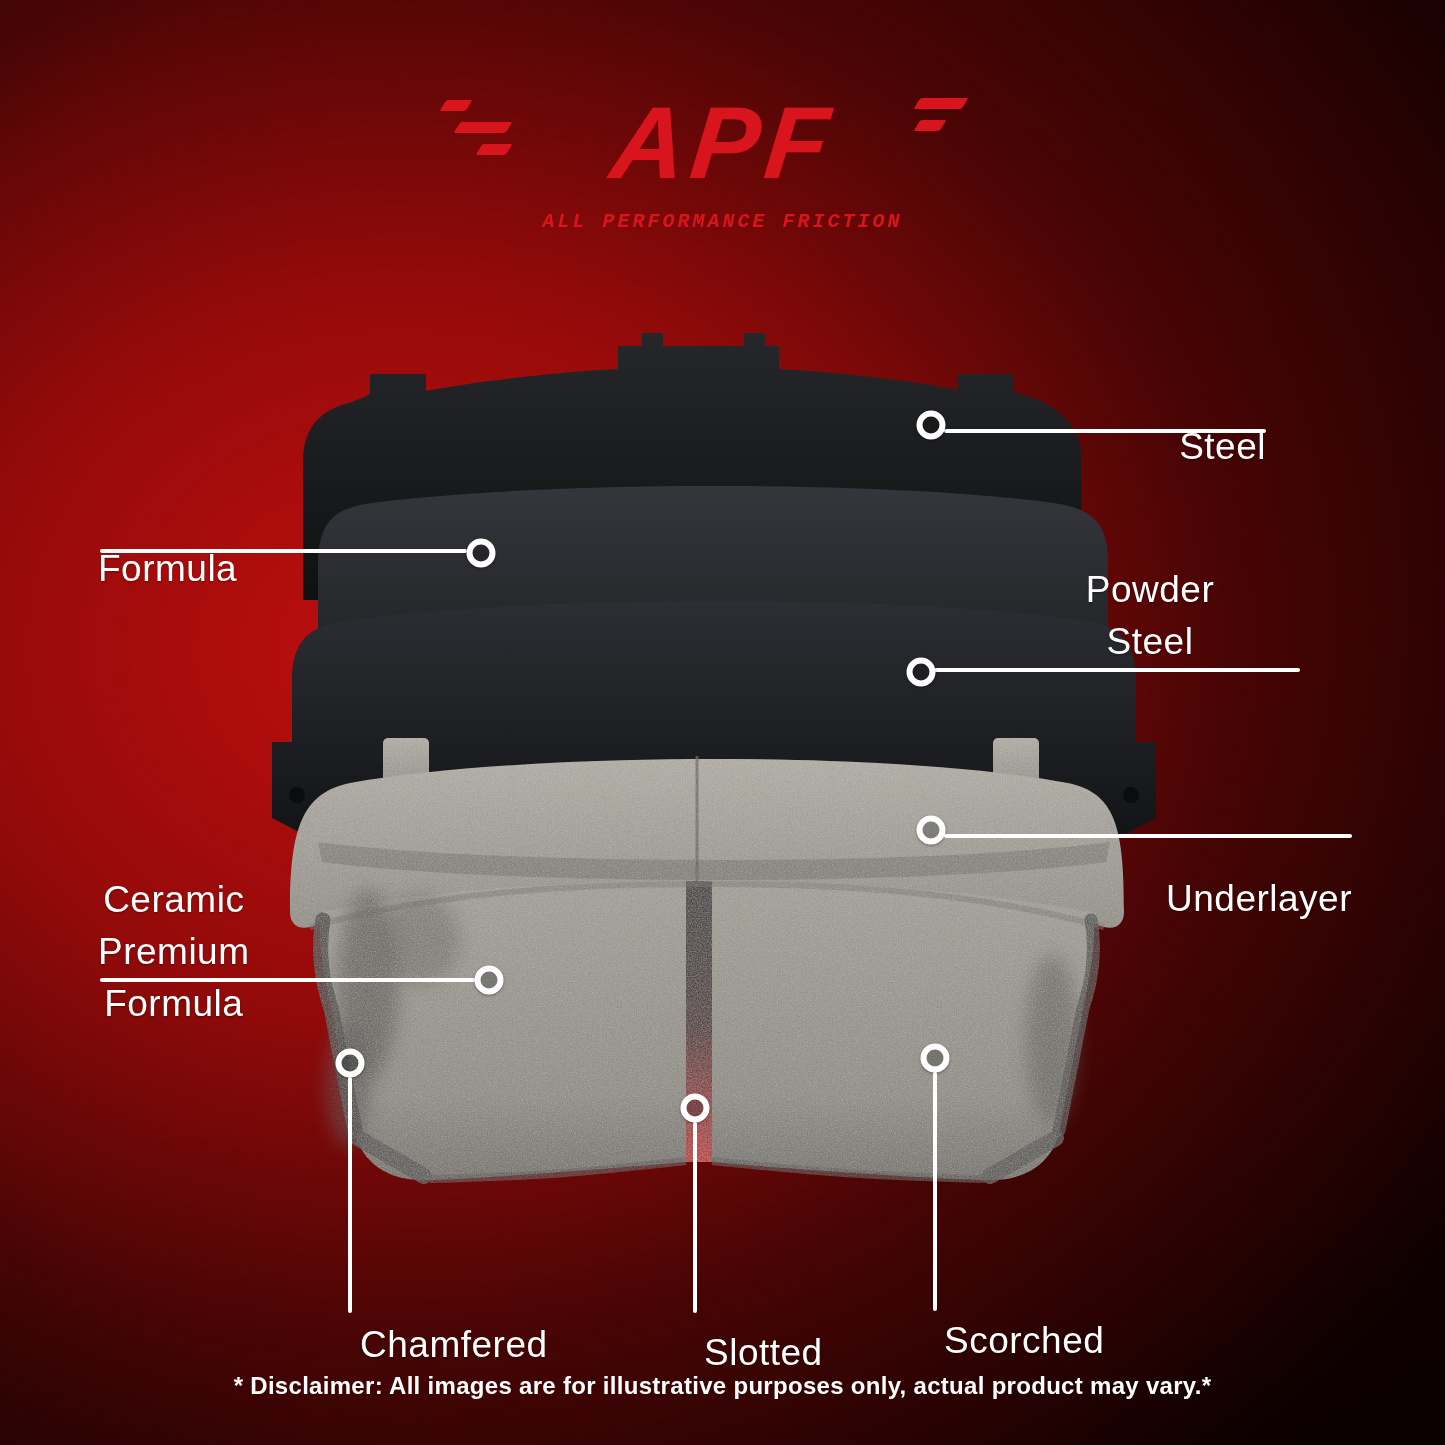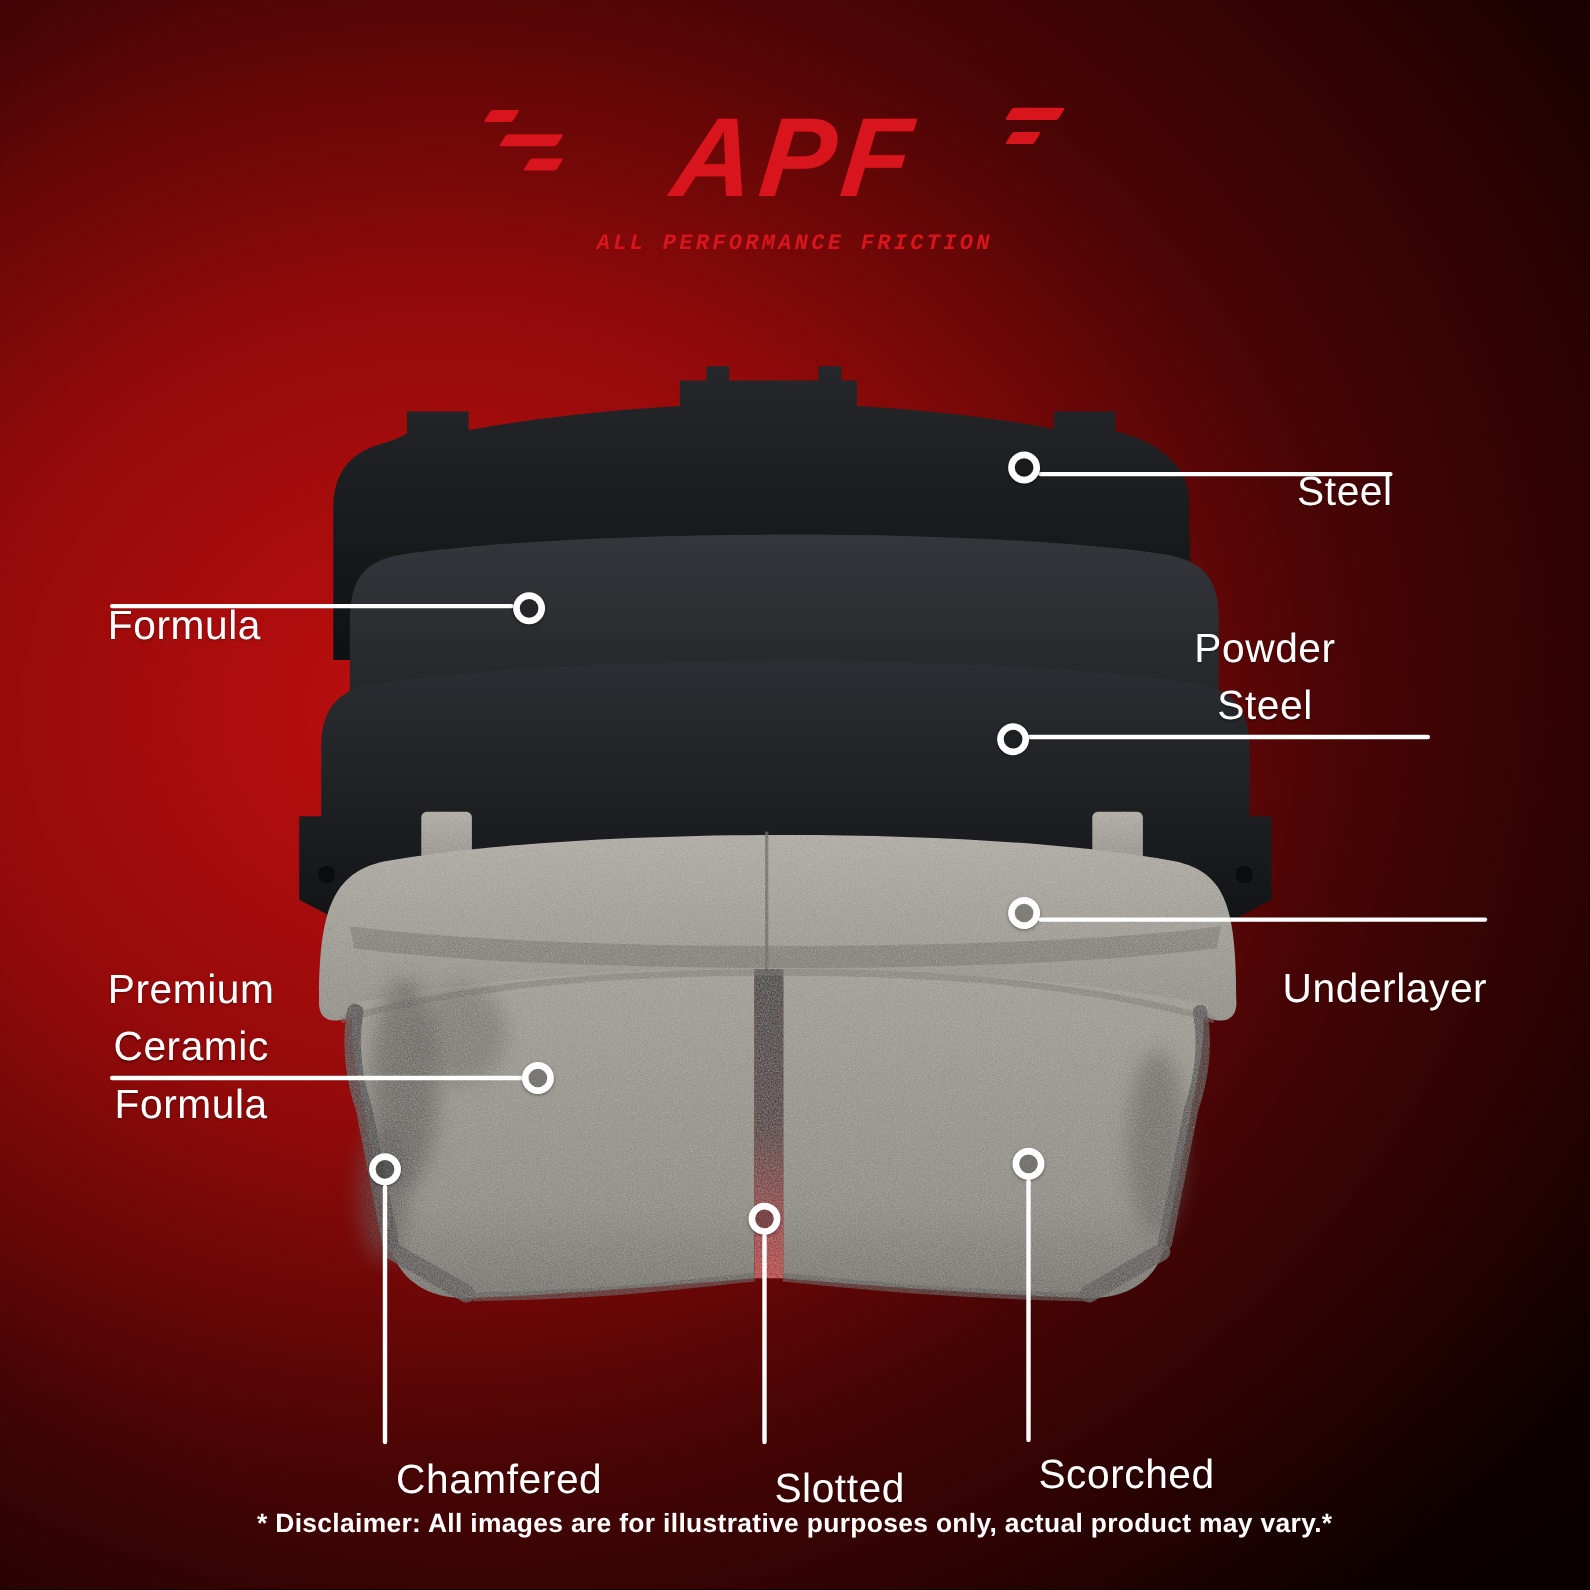--- a/index.html
+++ b/index.html
@@ -196,22 +196,22 @@
     <div>Steel</div>
   </div>
   <div class="hline" style="left:934px;top:668px;width:366px;"></div>
   <div class="marker" style="left:921px;top:672px;"></div>
 
   <div class="marker" style="left:931px;top:830px;"></div>
   <div class="hline" style="left:944px;top:834px;width:408px;"></div>
   <div class="label right-align" style="right:93px;top:836px;">Underlayer</div>
 
   <div class="label multi" style="left:98px;top:830px;">
+    <div>Ceramic</div>
     <div>Premium</div>
-    <div>Ceramic</div>
     <div>Formula</div>
   </div>
   <div class="hline" style="left:100px;top:978px;width:376px;"></div>
   <div class="marker" style="left:489px;top:980px;"></div>
 
   <div class="marker" style="left:350px;top:1063px;"></div>
   <div class="vline" style="left:348px;top:1077px;height:236px;"></div>
   <div class="label" style="left:360px;top:1282px;">Chamfered</div>
 
   <div class="marker" style="left:695px;top:1108px;"></div>

